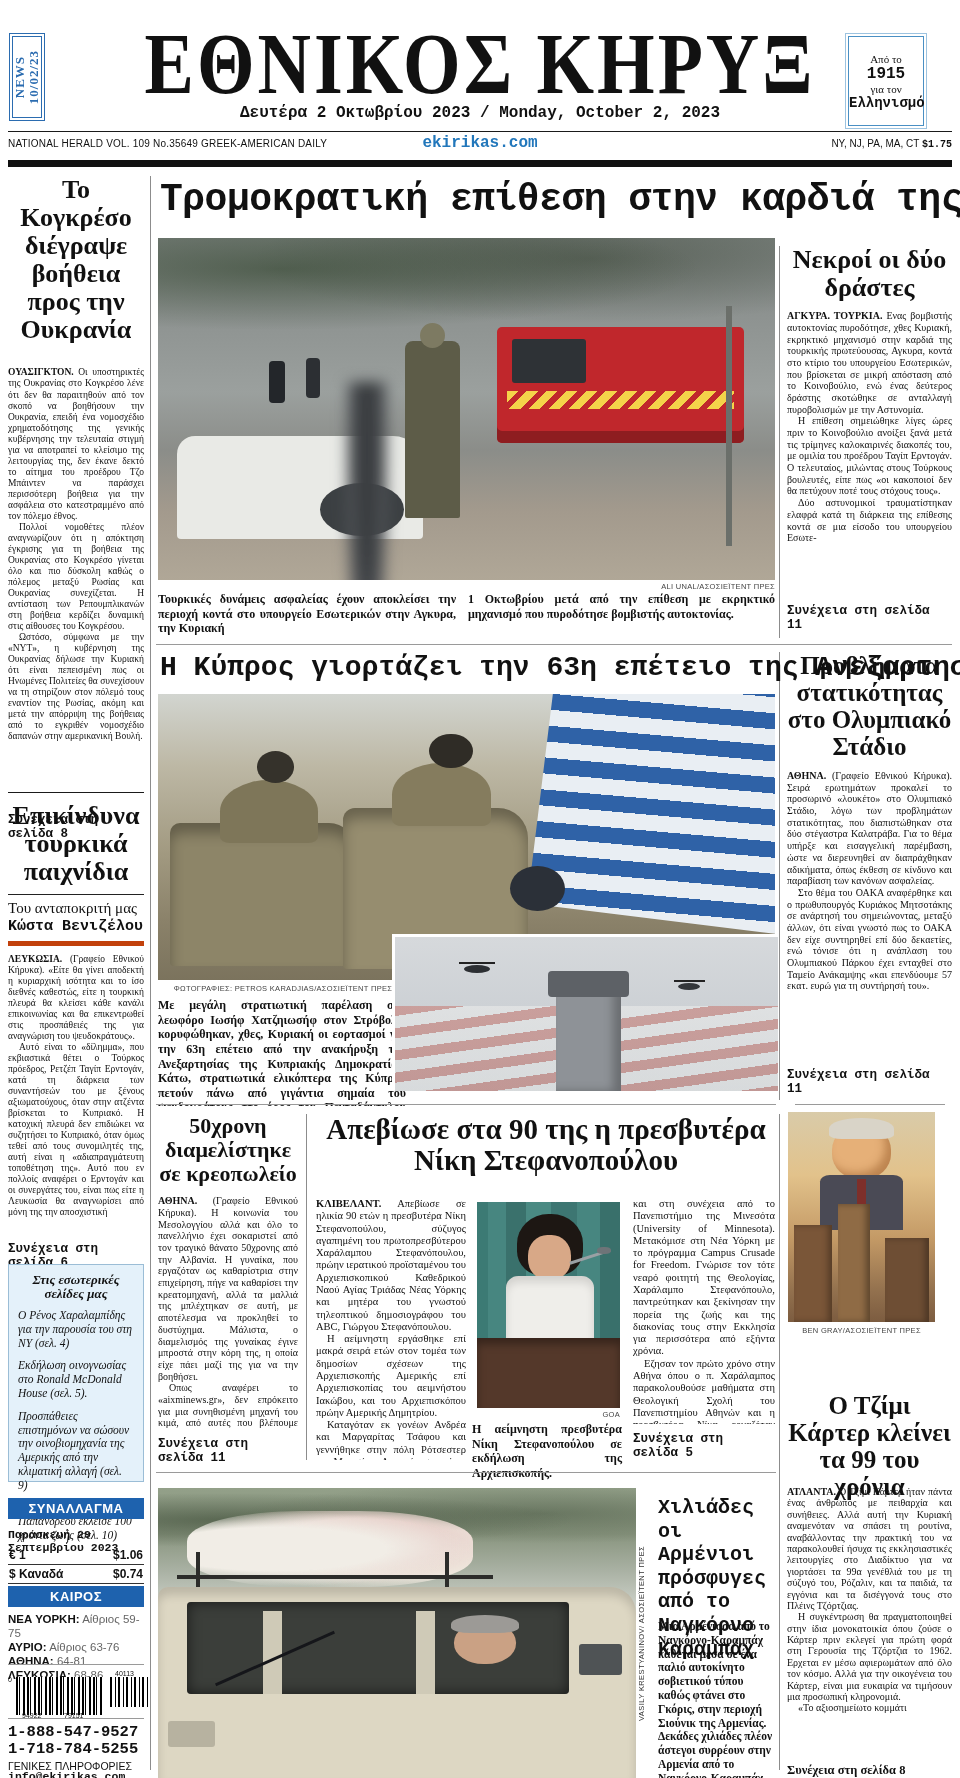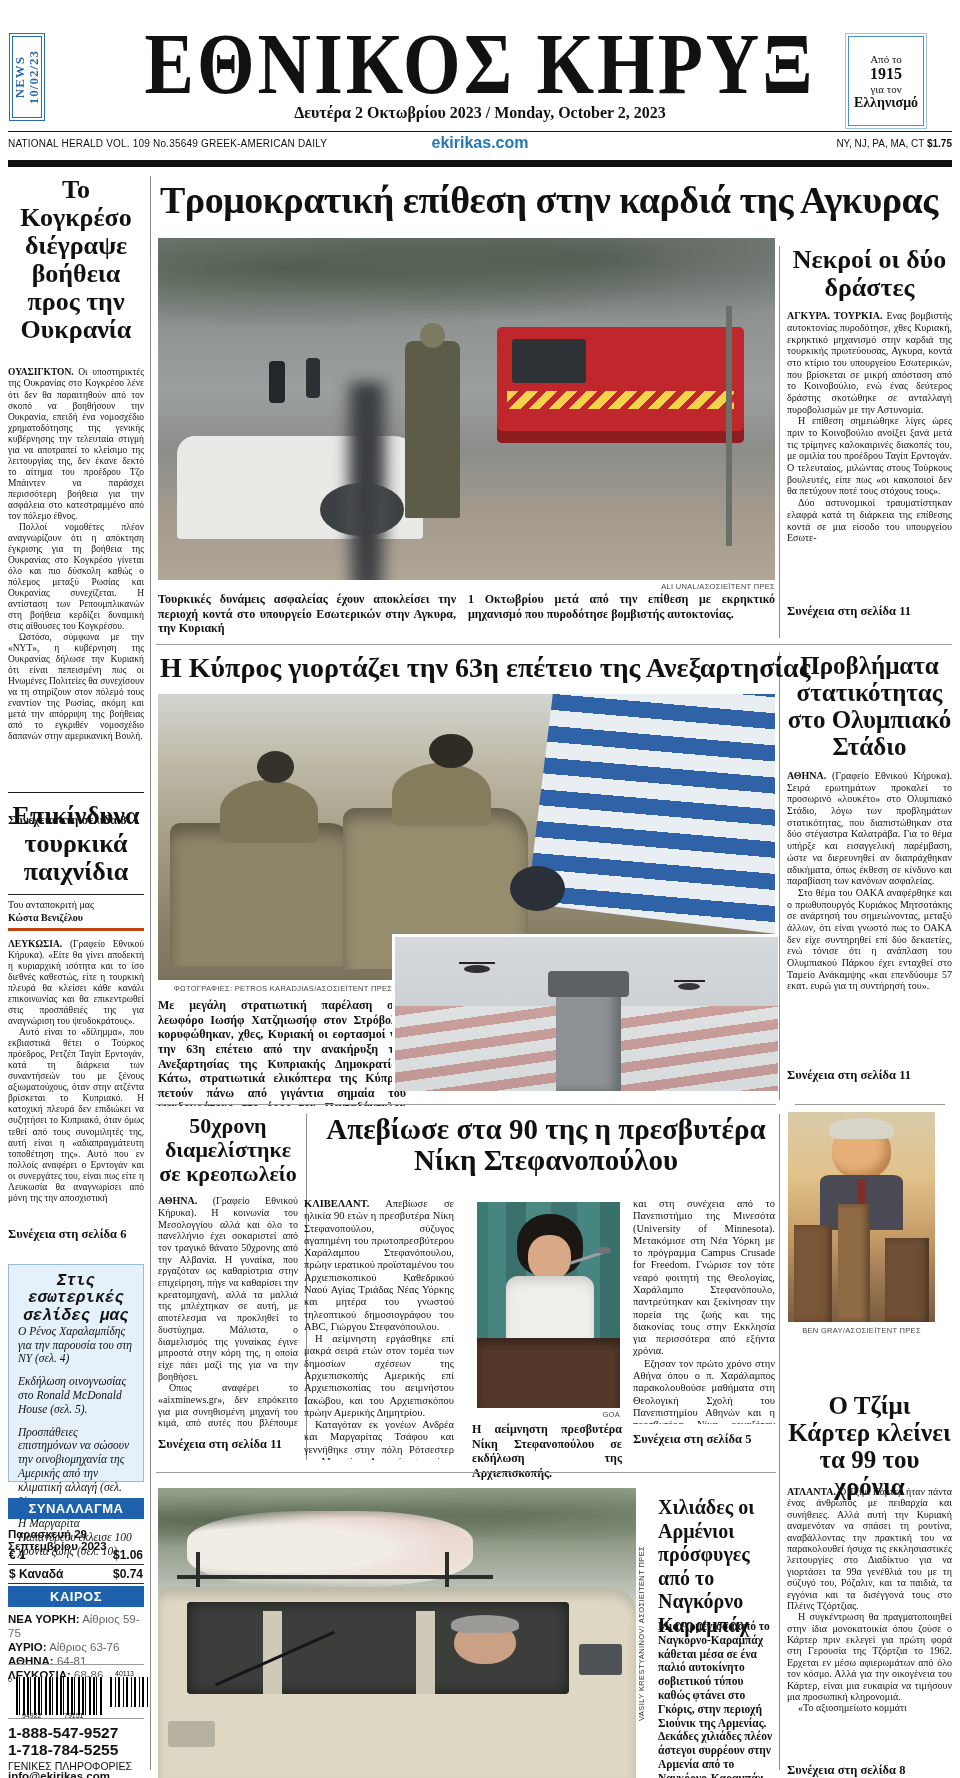--- a/index.html
+++ b/index.html
@@ -1,21 +1,21 @@
 <!DOCTYPE html>
 <html><head>
 <meta charset="utf-8">
 <style>
   html,body{margin:0;padding:0;background:#e9e9e9;}
   .page{position:relative;width:960px;height:1778px;background:#ffffff;margin:0 auto;
         font-family:"Liberation Serif",serif;color:#111;overflow:hidden;}
   .abs{position:absolute;}
   .serif{font-family:"Liberation Serif",serif;}
   .sans{font-family:"Liberation Sans",sans-serif;}
-  .b{font-weight:bold;}
+  .b{font-weight:bold;font-family:Liberation Mono, monospace;}
   .ctr{text-align:center;}
   .just{text-align:justify;}
   .rule{background:#1a1a1a;height:1px;}
   .grule{background:#9a9a9a;height:1px;}
   .vrule{background:#8c8c8c;width:1px;}
   
   .badge{border:1px solid #2b6cb0;box-shadow:0 0 0 2px #fff,0 0 0 3px #2b6cb0;color:#2b6cb0;
          font-weight:bold;display:flex;align-items:center;justify-content:center;}
   .badge-txt{writing-mode:vertical-rl;transform:rotate(180deg);font-size:13px;letter-spacing:1px;white-space:pre-line;text-align:center;line-height:1.1;}
   .masttitle{font-size:74px;font-weight:bold;letter-spacing:3px;transform:scale(1.0,1.18);transform-origin:center;white-space:nowrap;}
@@ -24,21 +24,21 @@
   .coltitle{font-weight:bold;text-align:center;line-height:1.08;}
   .flowbox{position:absolute;overflow:hidden;}
   .artp{margin:0;text-indent:11px;}
   .artp.first{text-indent:0;}
   .dl{font-weight:bold;}
   .cont{position:absolute;bottom:0;left:0;right:0;font-weight:bold;font-size:12.5px;background:#fff;padding-top:2px;}
   .credit{font-family:"Liberation Sans",sans-serif;font-size:7.5px;color:#444;letter-spacing:.3px;}
   .capt{font-weight:bold;line-height:1.22;}
   .banner{background:#1e62ae;color:#fff;font-family:"Liberation Sans",sans-serif;font-weight:bold;
           font-size:13px;text-align:center;padding:3px 0;letter-spacing:.5px;}
-  .byline-box{border-top:1px solid #222;border-bottom:3px solid #c2410c;padding:4px 0;margin:8px 0;font-size:10px;line-height:1.25;}
+  .byline-box{border-top:1px solid #222;border-bottom:5px solid #c2410c;padding:4px 0;margin:8px 0;font-size:15px;line-height:1.25;}
   .exrow{display:flex;justify-content:space-between;font-size:12px;font-weight:bold;
          font-family:"Liberation Sans",sans-serif;border-bottom:1px solid #333;padding:2px 1px;}
   .wline{font-family:"Liberation Sans",sans-serif;font-size:11.5px;line-height:1.22;}
   .wline .wl{font-weight:bold;color:#111;}
   .wline .wv{color:#666;}
   .photo{position:absolute;overflow:hidden;}
   .insidebox{background:#e4f1fa;border:1px solid #9bbdd6;padding:8px 9px;}
   .insidebox .it{font-style:italic;font-size:11.5px;line-height:1.2;margin:0 0 9px 0;}
   .vcredit{writing-mode:vertical-rl;transform:rotate(180deg);font-family:"Liberation Sans",sans-serif;
            font-size:7.5px;color:#333;letter-spacing:.4px;text-align:center;}
@@ -104,21 +104,21 @@
       <div class="b">Κώστα Βενιζέλου</div>
     </div>
     <div class="just serif" style="font-size:9.5px;line-height:1.16;height:282px;overflow:hidden;">
       <p class="artp first"><span class="dl">ΛΕΥΚΩΣΙΑ.</span> <span>(Γραφείο Εθνικού Κήρυκα). «Είτε θα γίνει αποδεκτή η κυριαρχική ισότητα και το ίσο διεθνές καθεστώς, είτε η τουρκική πλευρά θα κλείσει κάθε κανάλι επικοινωνίας και θα επικεντρωθεί στις προσπάθειές της για αναγνώριση του ψευδοκράτους».</span></p>
       <p class="artp">Αυτό είναι το «δίλημμα», που εκβιαστικά θέτει ο Τούρκος πρόεδρος, Ρετζέπ Ταγίπ Ερντογάν, κατά τη διάρκεια των συναντήσεών του με ξένους αξιωματούχους, όταν στην ατζέντα βρίσκεται το Κυπριακό. Η κατοχική πλευρά δεν επιδιώκει να συζητήσει το Κυπριακό, όταν όμως τεθεί από τους συνομιλητές της, αυτή είναι η «αδιαπραγμάτευτη τοποθέτηση της». Αυτό που εν πολλοίς αναφέρει ο Ερντογάν και οι συνεργάτες του, είναι πως είτε η Λευκωσία θα αναγνωρίσει από μόνη της την αποσχιστική</p>
     </div>
     <div class="serif b" style="font-size:12.5px;margin-top:6px;">Συνέχεια στη σελίδα 6</div>
   </div>
 
   <div class="abs insidebox" style="left:8px;top:1264px;width:116px;height:200px;">
-    <div class="coltitle serif" style="font-size:16px;font-style:italic;font-family:Liberation Mono, monospace;">Στις εσωτερικές σελίδες μας</div>
+    <div class="coltitle serif" style="font-size:13px;font-style:italic;margin-bottom:8px;">Στις εσωτερικές σελίδες μας</div>
     <p class="it serif">Ο Ρένος Χαραλαμπίδης για την παρουσία του στη ΝΥ (σελ. 4)</p>
     <p class="it serif">Εκδήλωση οινογνωσίας στο Ronald McDonald House (σελ. 5).</p>
     <p class="it serif">Προσπάθειες επιστημόνων να σώσουν την οινοβιομηχανία της Αμερικής από την κλιματική αλλαγή (σελ. 9)</p>
     <p class="it serif">Η Μαργαρίτα Παπανδρέου έκλεισε 100 χρόνια ζωής (σελ. 10)</p>
   </div>
 
   <div class="abs banner" style="left:8px;top:1498px;width:136px;">ΣΥΝΑΛΛΑΓΜΑ</div>
   <div class="abs sans b" style="left:8px;top:1528px;width:136px;font-size:11.5px;">Παρασκευή 29 Σεπτεμβρίου 2023</div>
   <div class="abs" style="left:8px;top:1546px;width:136px;">
     <div class="exrow">
@@ -234,21 +234,21 @@
     <div class="coltitle serif" style="font-size:22px;margin-bottom:10px;">50χρονη διαμελίστηκε σε κρεοπωλείο</div>
     <div class="just serif" style="font-size:10px;line-height:1.17;height:236px;overflow:hidden;">
       <p class="artp first"><span class="dl">ΑΘΗΝΑ.</span> <span>(Γραφείο Εθνικού Κήρυκα). Η κοινωνία του Μεσολογγίου αλλά και όλο το πανελλήνιο έχει σοκαριστεί από τον τραγικό θάνατο 50χρονης από την Αλβανία. Η γυναίκα, που εργαζόταν ως καθαρίστρια στην επιχείρηση, πήγε να καθαρίσει την κρεατομηχανή, αλλά τα μαλλιά της μπλέχτηκαν σε αυτή, με αποτέλεσμα να προκληθεί το δυστύχημα. Μάλιστα, ο διαμελισμός της γυναίκας έγινε μπροστά στην κόρη της, η οποία είχε πάει μαζί της για να την βοηθήσει.</span></p>
       <p class="artp">Οπως αναφέρει το «aixminews.gr», δεν επρόκειτο για μια συνηθισμένη μηχανή του κιμά, από αυτές που βλέπουμε συνή-</p>
     </div>
     <div class="serif b" style="font-size:12.5px;margin-top:6px;">Συνέχεια στη σελίδα 11</div>
   </div>
 
   <div class="abs coltitle serif" style="left:316px;top:1114px;width:460px;font-size:29px;">Απεβίωσε στα 90 της η πρεσβυτέρα Νίκη Στεφανοπούλου</div>
 
-  <div class="abs just serif" style="left:304px;top:1198px;width:150px;font-size:10.5px;line-height:1.17;height:262px;overflow:hidden;">
+  <div class="abs just serif" style="left:316px;top:1198px;width:150px;font-size:10.5px;line-height:1.17;height:262px;overflow:hidden;">
     <p class="artp first"><span class="dl">ΚΛΙΒΕΛΑΝΤ.</span> <span>Απεβίωσε σε ηλικία 90 ετών η πρεσβυτέρα Νίκη Στεφανοπούλου, σύζυγος αγαπημένη του πρωτοπρεσβύτερου Χαράλαμπου Στεφανόπουλου, πρώην ιερατικού προϊσταμένου του Αρχιεπισκοπικού Καθεδρικού Ναού Αγίας Τριάδας Νέας Υόρκης και μητέρα του γνωστού τηλεοπτικού δημοσιογράφου του ABC, Γιώργου Στεφανόπουλου.</span></p>
     <p class="artp">Η αείμνηστη εργάσθηκε επί μακρά σειρά ετών στον τομέα των δημοσίων σχέσεων της Αρχιεπισκοπής Αμερικής επί Αρχιεπισκοπίας του αειμνήστου Ιακώβου, και του Αρχιεπισκόπου πρώην Αμερικής Δημητρίου.</p>
     <p class="artp">Καταγόταν εκ γονέων Ανδρέα και Μαργαρίτας Τσάφου και γεννήθηκε στην πόλη Ρότσεστερ της Μινεσότα. Αποφοίτησε από το Λύκειο του Ρότσεστερ</p>
   </div>
 
   <div class="abs photo" style="left:477px;top:1202px;width:143px;height:206px;background:linear-gradient(90deg,#3c7a74 0 8%,#478680 8% 20%,#3a716c 20% 34%,#4a8a83 34% 52%,#3d7672 52% 70%,#478680 70% 86%,#39706b 86% 100%);">
     <div class="abs" style="left:28%;top:6%;width:46%;height:30%;background:#1d1713;border-radius:48% 48% 40% 40%;"></div>
     <div class="abs" style="left:36%;top:16%;width:30%;height:22%;background:#d8a887;border-radius:45%;"></div>
     <div class="abs" style="left:20%;top:36%;width:62%;height:40%;background:#efeeea;border-radius:14% 14% 4% 4%;box-shadow:inset 0 6px 8px rgba(0,0,0,.12);"></div>
     <div class="abs" style="left:0;bottom:0;width:100%;height:34%;background:#54382a;box-shadow:inset 0 6px 8px rgba(0,0,0,.35);"></div>

